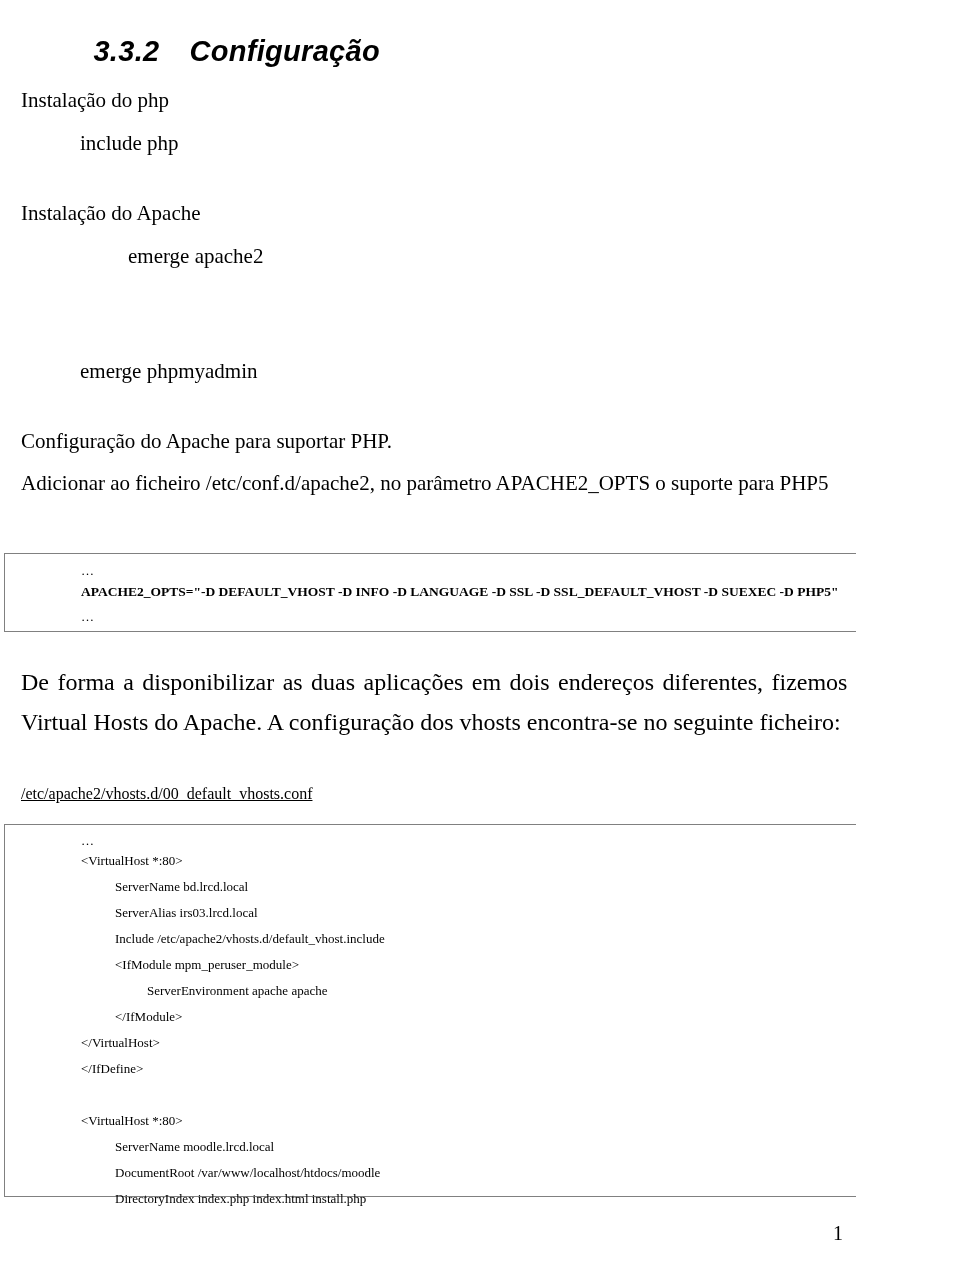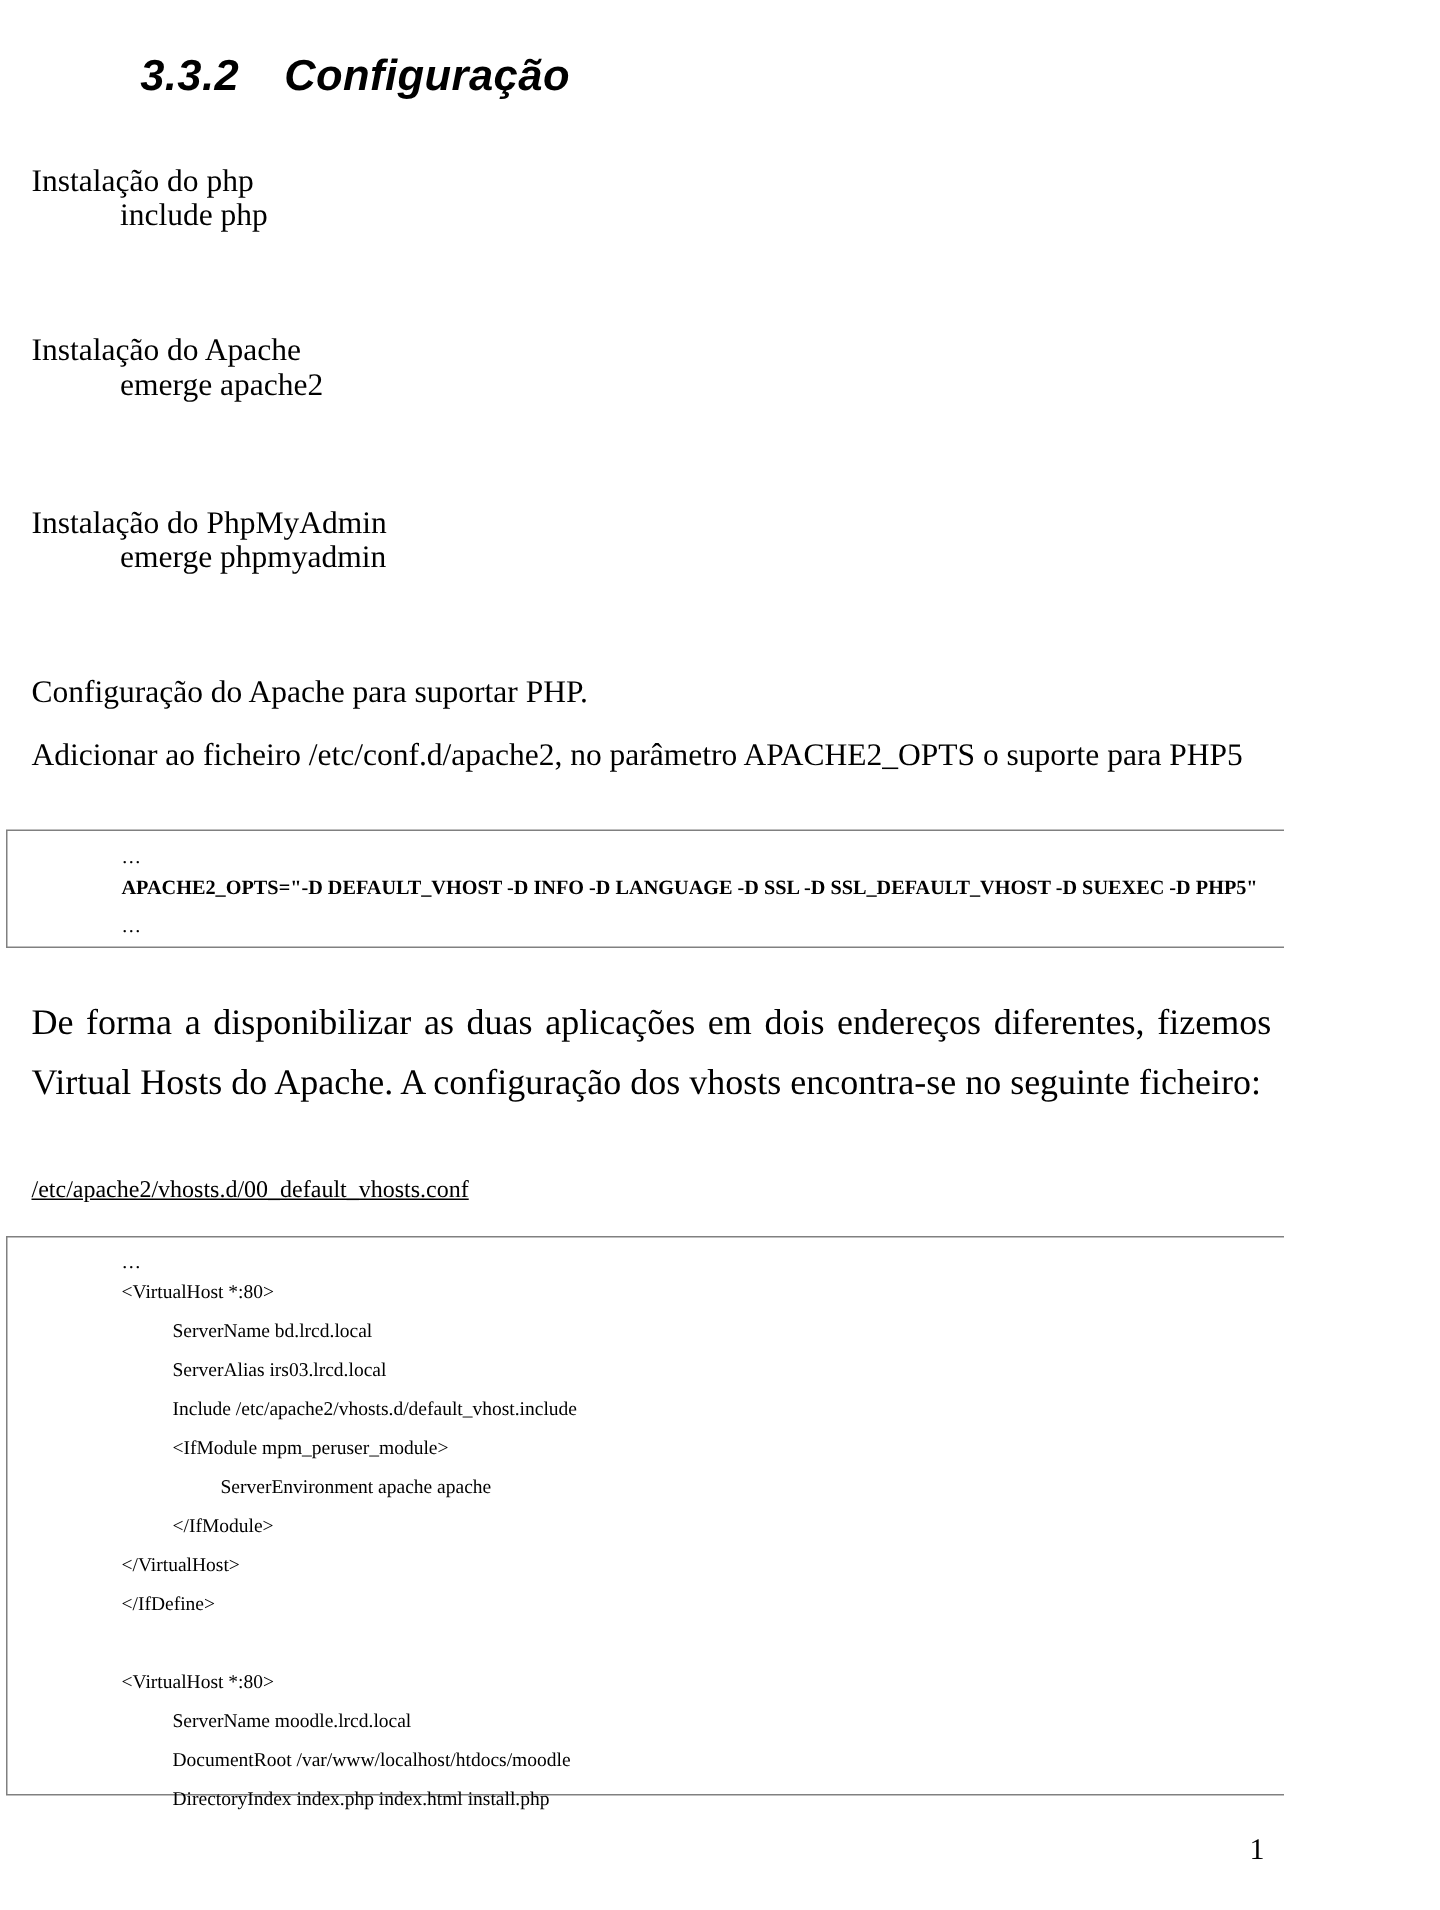--- a/index.html
+++ b/index.html
@@ -31,21 +31,21 @@
   }
   .section-heading .num { margin-right: 30px; }
 
   
   .body-line {
     position: absolute;
     font-size: 21px;
     line-height: 26px;
     white-space: pre;
   }
-  .lvl0 { left: 21px; margin-top: 20px; }
+  .lvl0 { left: 21px; }
   .lvl1 { left: 80px; }
 
   
   .para {
     position: absolute;
     left: 21px;
     width: 910px;
     font-size: 24px;
     line-height: 40px;
     text-align: justify;
@@ -104,23 +104,22 @@
 <div class="page">
 
   <div class="section-heading">
     <span class="num">3.3.2</span><span>Configuração</span>
   </div>
 
   <div class="body-line lvl0" style="top:87px;">Instalação do php</div>
   <div class="body-line lvl1" style="top:130px;">include php</div>
 
   <div class="body-line lvl0" style="top:200px;">Instalação do Apache</div>
-  <div class="body-line lvl1" style="top:243px;">emerge apache2</div>
+  <div class="body-line lvl1" style="top:243px;margin-left:48px;">emerge apache2</div>
 
-  <div class="body-line lvl0" style="top:315px;">Instalação do PhpMyAdmin</div>
   <div class="body-line lvl1" style="top:358px;">emerge phpmyadmin</div>
 
   <div class="body-line lvl0" style="top:428px;">Configuração do Apache para suportar PHP.</div>
   <div class="body-line lvl0" style="top:470px;">Adicionar ao ficheiro /etc/conf.d/apache2, no parâmetro APACHE2_OPTS o suporte para PHP5</div>
 
   <div class="codebox codebox-1">
     <div class="code-line dots ind0" style="top:9px;">…</div>
     <div class="code-line bold ind0" style="top:30px;">APACHE2_OPTS="-D DEFAULT_VHOST -D INFO -D LANGUAGE -D SSL -D SSL_DEFAULT_VHOST -D SUEXEC -D PHP5"</div>
     <div class="code-line dots ind0" style="top:55px;">…</div>
   </div>

